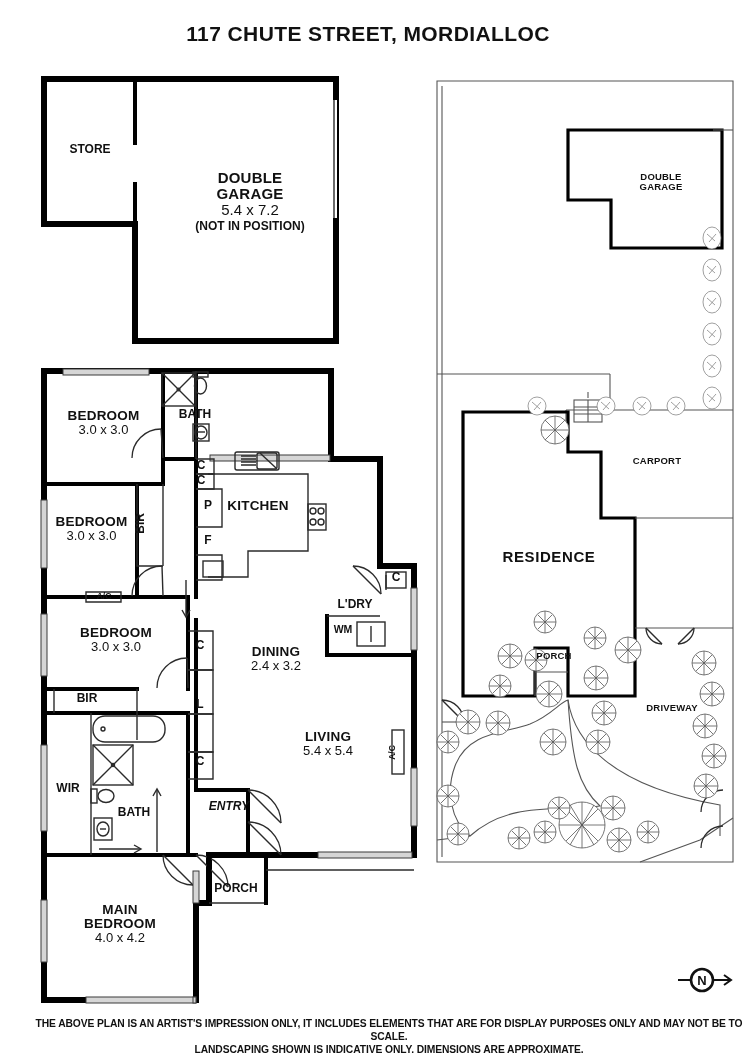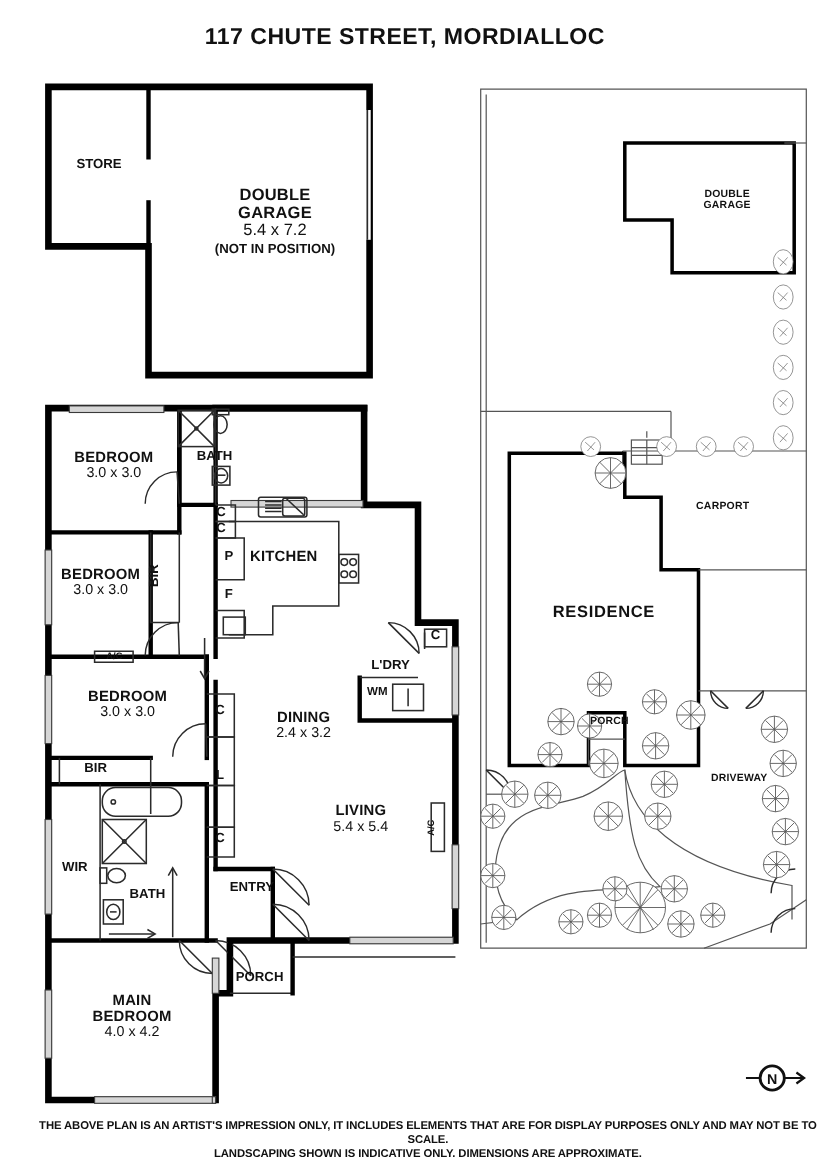--- a/index.html
+++ b/index.html
@@ -447,21 +447,21 @@
 </div>
 <div class="lbl" style="left:44px;top:782px;width:48px;">
   <div class="tag">WIR</div>
 </div>
 <div class="lbl" style="left:328px;top:598px;width:54px;">
   <div class="tag">L'DRY</div>
 </div>
 <div class="lbl" style="left:327px;top:624px;width:32px;">
   <div class="tag-sm">WM</div>
 </div>
-<div class="lbl" style="left:196px;top:800px;width:66px;">
+<div class="lbl" style="left:196px;top:800px;width:66px;font-style:italic;">
   <div class="tag">ENTRY</div>
 </div>
 <div class="lbl" style="left:206px;top:882px;width:60px;">
   <div class="tag">PORCH</div>
 </div>
 <div class="lbl" style="left:197px;top:499px;width:22px;">
   <div class="tag">P</div>
 </div>
 <div class="lbl" style="left:197px;top:534px;width:22px;">
   <div class="tag">F</div>

